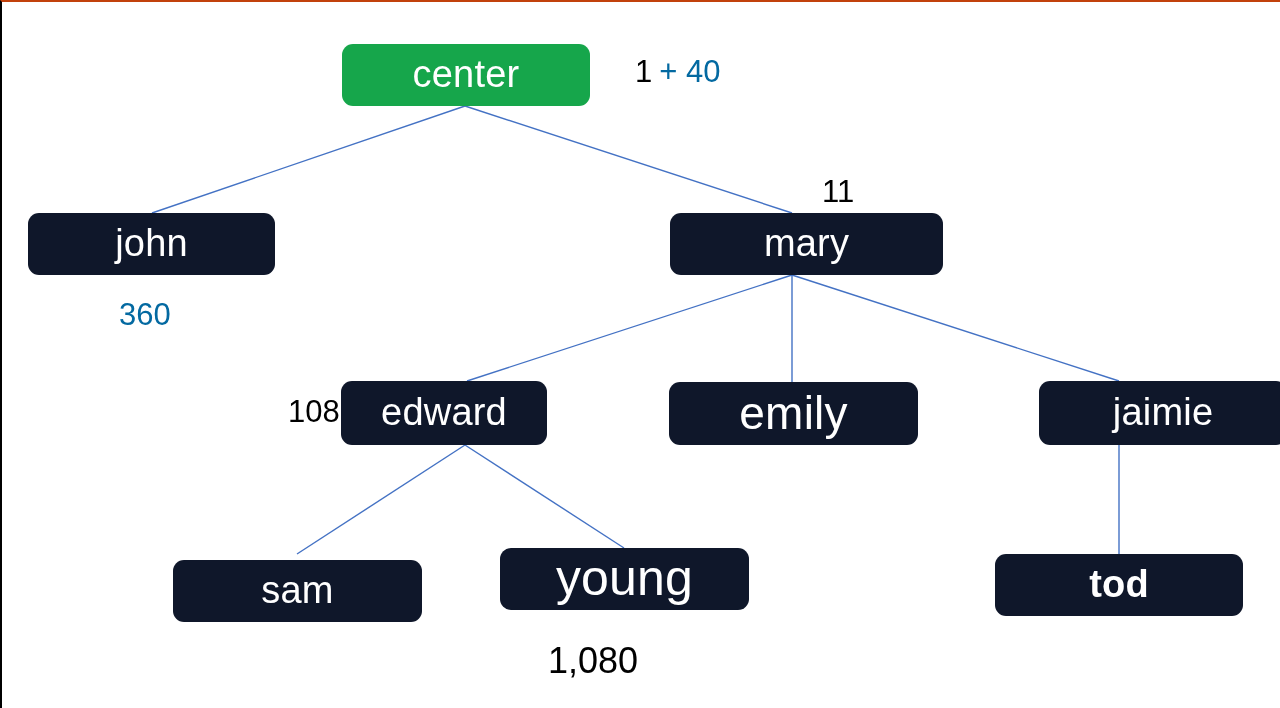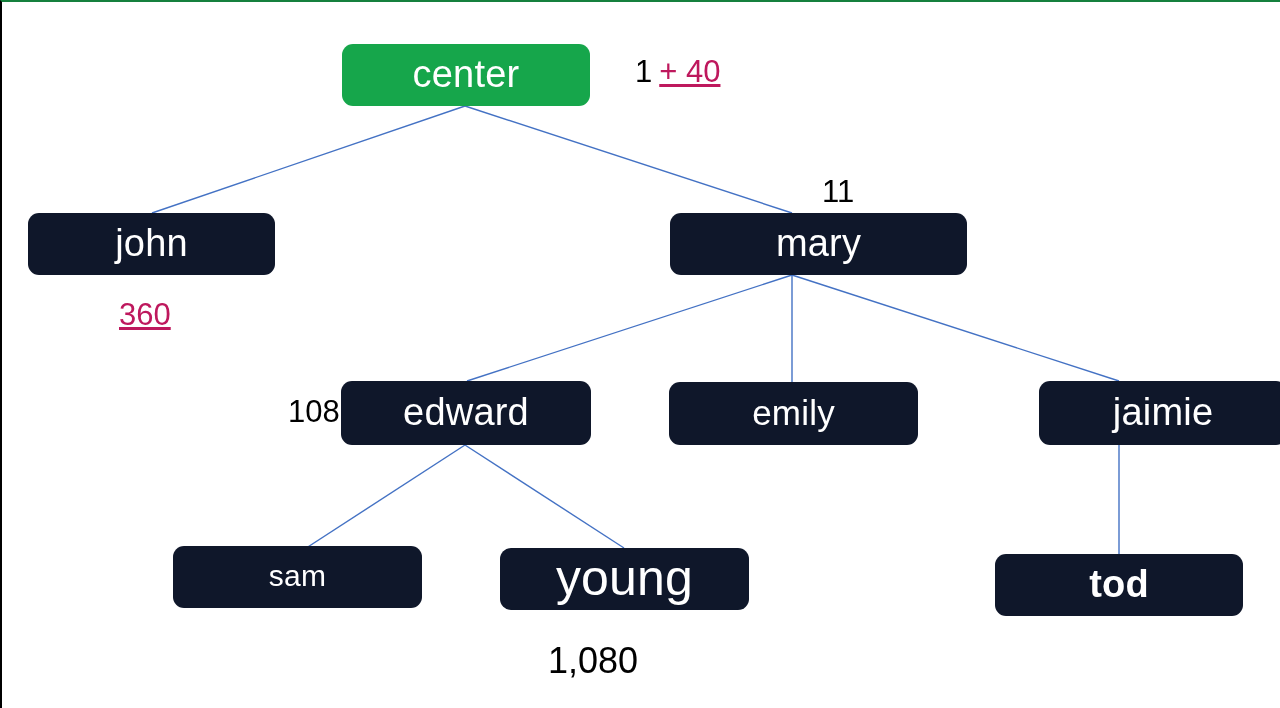--- a/index.html
+++ b/index.html
@@ -8,21 +8,21 @@
     background: #ffffff;
   }
   body {
     font-family: "Liberation Sans", sans-serif;
   }
   #canvas {
     position: relative;
     width: 1280px;
     height: 708px;
     background: #ffffff;
-    border-top: 2px solid #15803d;
+    border-top: 2px solid #c2410c;
     border-left: 2px solid #000000;
     box-sizing: border-box;
     overflow: hidden;
     padding-left: 41px;
   }
   #edges {
     position: absolute;
     left: 0;
     top: 0;
     width: 1280px;
@@ -53,21 +53,21 @@
     transform: translateY(-1px);
   }
   .annot {
     position: absolute;
     font-family: "Liberation Sans", sans-serif;
     white-space: nowrap;
     line-height: 1;
     user-select: none;
   }
   .annot-black { color: #000000; }
-  .annot-red   { color: #be185d; text-decoration: underline; }
+  .annot-red   { color: #0369a1; }
   .annot-row { display: flex; align-items: baseline; gap: 7px; }
 </style>
 </head>
 <body>
 
 <div id="canvas">
   <svg id="edges" viewBox="0 0 1280 708" xmlns="http://www.w3.org/2000/svg">
       <line x1="463" y1="104" x2="150" y2="211" stroke="#4472C4" stroke-width="1.4"></line>
       <line x1="463" y1="104" x2="790" y2="211" stroke="#4472C4" stroke-width="1.4"></line>
       <line x1="790" y1="273" x2="465" y2="379" stroke="#4472C4" stroke-width="1.4"></line>
@@ -77,33 +77,33 @@
       <line x1="463" y1="443" x2="622" y2="546" stroke="#4472C4" stroke-width="1.4"></line>
       <line x1="1117" y1="443" x2="1117" y2="552" stroke="#4472C4" stroke-width="1.4"></line>
     </svg>
   <div id="nodes-layer">
       <div class="node node-root" style="left: 340px; top: 42px; width: 248px; height: 62px; font-size: 38px;">
         <span class="node-label">center</span>
       </div>
       <div class="node node-branch" style="left: 26px; top: 211px; width: 247px; height: 62px; font-size: 38px;">
         <span class="node-label">john</span>
       </div>
-      <div class="node node-branch" style="left: 668px; top: 211px; width: 297px; height: 62px; font-size: 38px;">
+      <div class="node node-branch" style="left: 668px; top: 211px; width: 273px; height: 62px; font-size: 38px;">
         <span class="node-label">mary</span>
       </div>
-      <div class="node node-branch" style="left: 339px; top: 379px; width: 250px; height: 64px; font-size: 38px;">
+      <div class="node node-branch" style="left: 339px; top: 379px; width: 206px; height: 64px; font-size: 38px;">
         <span class="node-label">edward</span>
       </div>
-      <div class="node node-branch" style="left: 667px; top: 380px; width: 249px; height: 63px; font-size: 35px;">
+      <div class="node node-branch" style="left: 667px; top: 380px; width: 249px; height: 63px; font-size: 46px;">
         <span class="node-label">emily</span>
       </div>
       <div class="node node-branch" style="left: 993px; top: 379px; width: 248px; height: 64px; font-size: 38px; margin-left: 44px;">
         <span class="node-label">jaimie</span>
       </div>
-      <div class="node node-branch" style="left: 171px; top: 544px; width: 249px; height: 62px; font-size: 30px;">
+      <div class="node node-branch" style="left: 171px; top: 558px; width: 249px; height: 62px; font-size: 38px;">
         <span class="node-label">sam</span>
       </div>
       <div class="node node-branch" style="left: 498px; top: 546px; width: 249px; height: 62px; font-size: 50px;">
         <span class="node-label">young</span>
       </div>
       <div class="node node-branch" style="left: 993px; top: 552px; width: 248px; height: 62px; font-size: 38px; font-weight: bold;">
         <span class="node-label">tod</span>
       </div>
     </div>
   <div id="annot-layer">

